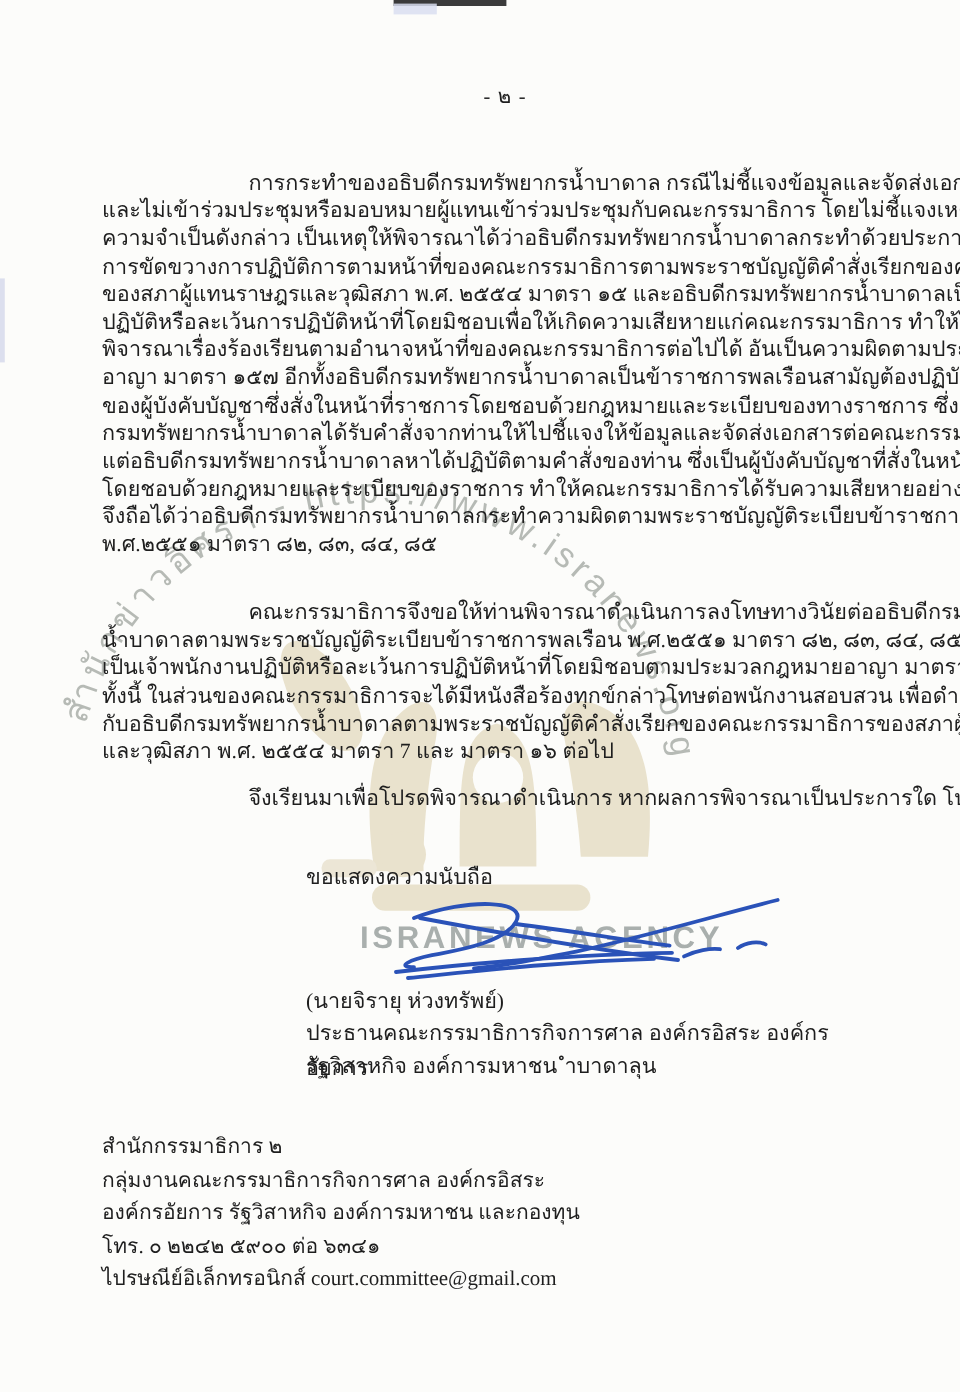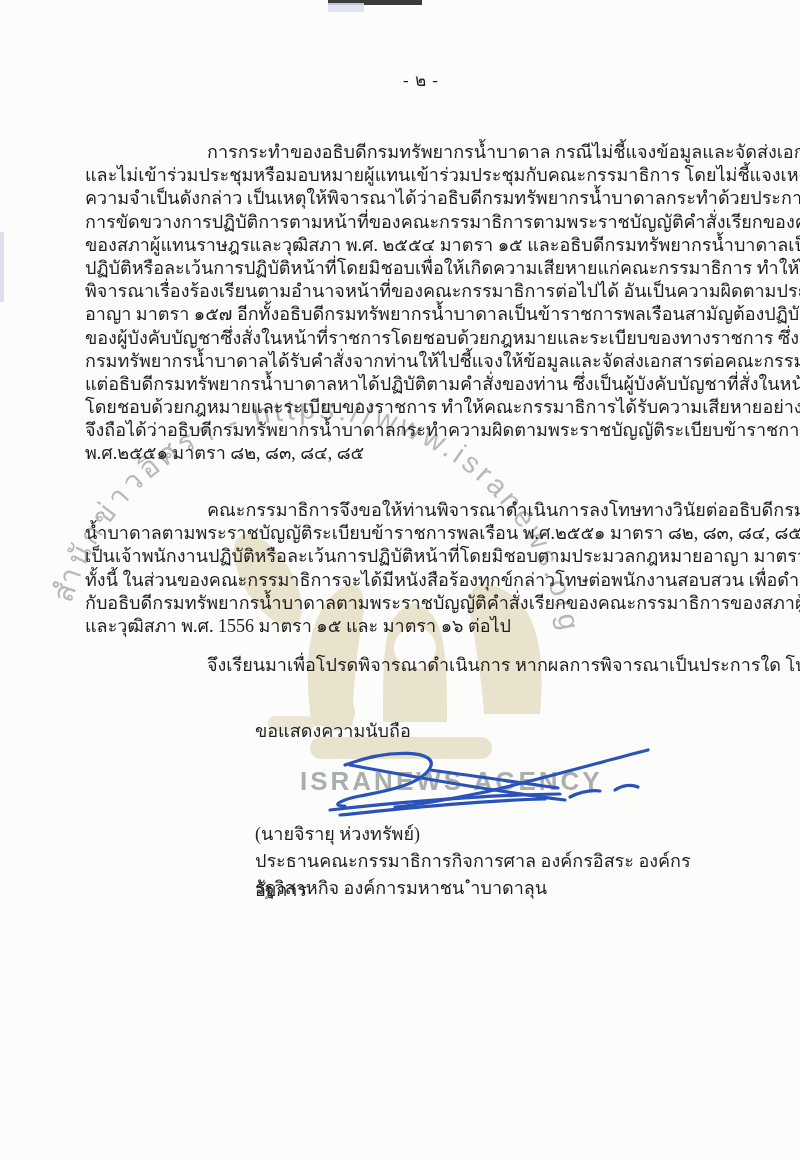--- a/index.html
+++ b/index.html
@@ -86,32 +86,39 @@
     <div class="ln">จึงถือได้ว่าอธิบดีกรมทรัพยากรน้ำบาดาลกระทำความผิดตามพระราชบัญญัติระเบียบข้าราชการพลเรือน</div>
     <div class="ln">พ.ศ.๒๕๕๑ มาตรา ๘๒, ๘๓, ๘๔, ๘๕</div>
   </div>
 
   <div class="abs textlayer para p2">
     <div class="ln indent">คณะกรรมาธิการจึงขอให้ท่านพิจารณาดำเนินการลงโทษทางวินัยต่ออธิบดีกรมทรัพยากร</div>
     <div class="ln">น้ำบาดาลตามพระราชบัญญัติระเบียบข้าราชการพลเรือน พ.ศ.๒๕๕๑ มาตรา ๘๒, ๘๓, ๘๔, ๘๕ และความผิดฐาน</div>
     <div class="ln">เป็นเจ้าพนักงานปฏิบัติหรือละเว้นการปฏิบัติหน้าที่โดยมิชอบตามประมวลกฎหมายอาญา มาตรา ๑๕๗</div>
     <div class="ln">ทั้งนี้ ในส่วนของคณะกรรมาธิการจะได้มีหนังสือร้องทุกข์กล่าวโทษต่อพนักงานสอบสวน เพื่อดำเนินคดี</div>
     <div class="ln">กับอธิบดีกรมทรัพยากรน้ำบาดาลตามพระราชบัญญัติคำสั่งเรียกของคณะกรรมาธิการของสภาผู้แทนราษฎร</div>
-    <div class="ln">และวุฒิสภา พ.ศ. 1556 มาตรา ๑๕ และ มาตรา ๑๖ ต่อไป</div>
+    <div class="ln">และวุฒิสภา พ.ศ. ๒๕๕๔ มาตรา 7 และ มาตรา ๑๖ ต่อไป</div>
   </div>
 
   <div class="abs textlayer para p3">
     <div class="ln indent">จึงเรียนมาเพื่อโปรดพิจารณาดำเนินการ หากผลการพิจารณาเป็นประการใด โปรดแจ้ง</div>
   </div>
 
   <div class="abs textlayer closing salutation">ขอแสดงความนับถือ</div>
   <div class="abs textlayer closing signer-name">(นายจิรายุ  ห่วงทรัพย์)</div>
   <div class="abs textlayer closing signer-title1">ประธานคณะกรรมาธิการกิจการศาล องค์กรอิสระ องค์กรอัยการ</div>
   <div class="abs textlayer closing signer-title2">รัฐวิสาหกิจ องค์การมหาชน ำบาดาลุน</div>
 
+  <div class="abs textlayer footer">
+    <div class="ln">สำนักกรรมาธิการ ๒</div>
+    <div class="ln">กลุ่มงานคณะกรรมาธิการกิจการศาล องค์กรอิสระ</div>
+    <div class="ln">องค์กรอัยการ รัฐวิสาหกิจ องค์การมหาชน และกองทุน</div>
+    <div class="ln">โทร. ๐ ๒๒๔๒ ๕๙๐๐ ต่อ ๖๓๔๑</div>
+    <div class="ln">ไปรษณีย์อิเล็กทรอนิกส์ court.committee@gmail.com</div>
+  </div>
 
   <svg class="layer siglayer" width="800" height="1160" viewBox="0 0 800 1160">
     <g fill="none" stroke="#2a52b8" stroke-width="3.2" stroke-linecap="round">
       <path d="M345,765 C390,748 440,750 430,768 C420,786 380,792 360,796 C340,800 330,806 345,806"></path>
       <path d="M648,750 C600,762 540,780 480,793 C440,801 410,806 395,807"></path>
       <path d="M350,765 C430,780 500,792 565,800"></path>
       <path d="M330,810 C380,804 480,795 560,794"></path>
       <path d="M340,815 C400,809 470,801 545,799"></path>
       <path d="M430,770 C470,775 520,783 558,788"></path>
       <path d="M570,797 C580,792 592,790 600,791"></path>

